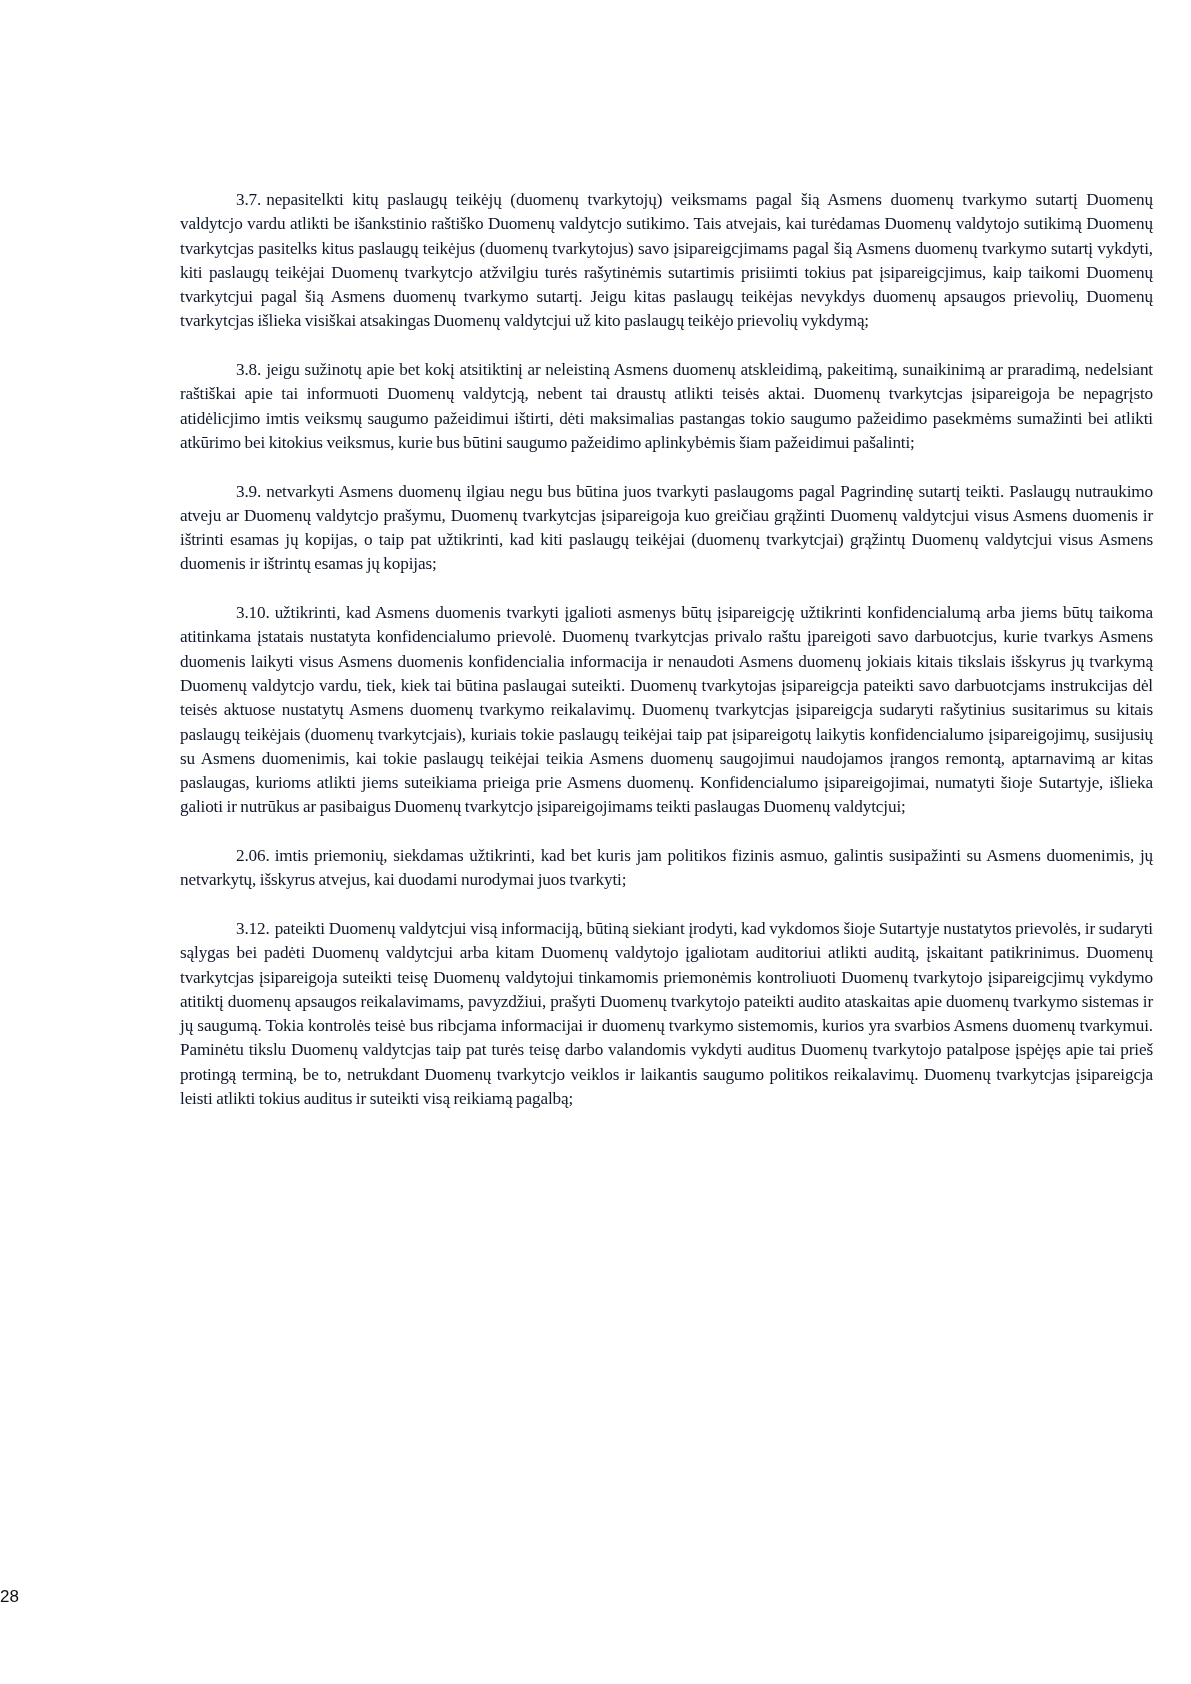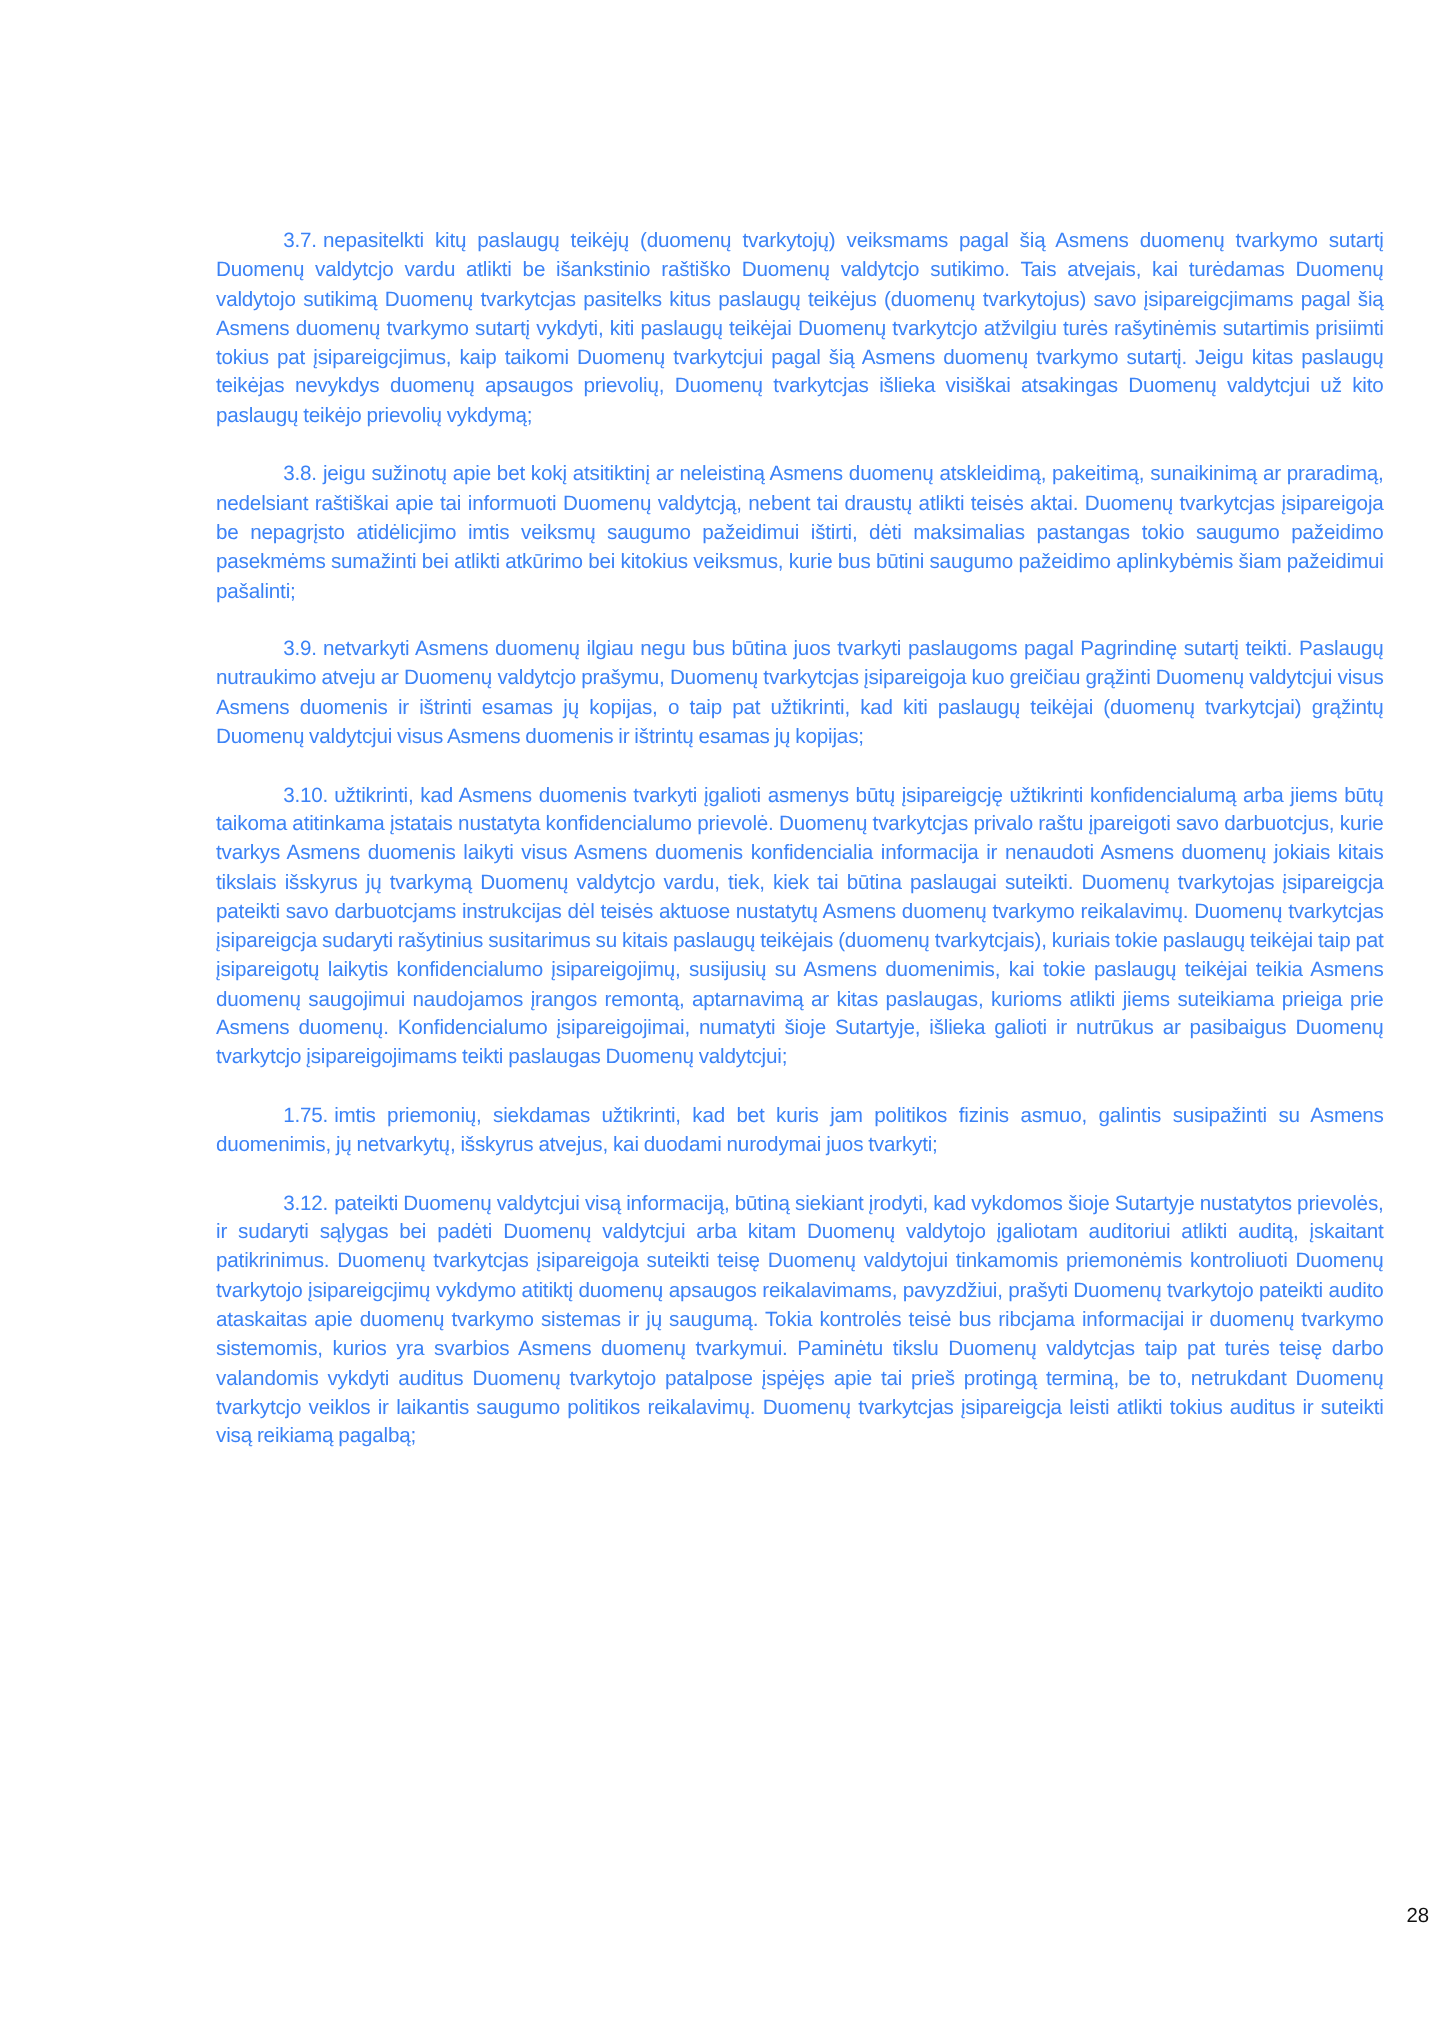--- a/index.html
+++ b/index.html
@@ -11,51 +11,51 @@
       width: 1191px;
       height: 1684px;
       position: relative;
       overflow: hidden;
     }
     .page {
       position: absolute;
       left: 180px;
       top: 188px;
       width: 973px;
-      font-family: Liberation Sans, sans-serif;
+      font-family: Liberation Serif, serif;
       font-size: 17.2px;
       line-height: 24.3px;
-      color: #3b82f6;
+      color: #0f172a;
     }
     .para {
       margin: 0 0 24.3px 0;
       text-align: justify;
       text-indent: 56px;
       letter-spacing: -0.15px;
       word-spacing: -0.5px;
     }
     .para .num {
       margin-right: 5px;
     }
     .page-number {
       position: absolute;
       left: 0;
       width: 1191px;
       top: 1587px;
-      text-align: right;
+      text-align: left;
       font-family: "Liberation Sans", sans-serif;
       font-size: 17px;
       color: #111111;
     }
   </style>
 </head>
 <body>
 
 <div class="page">
   <p class="para"><span class="num">3.7.</span><span>nepasitelkti kitų paslaugų teikėjų (duomenų tvarkytojų) veiksmams pagal šią Asmens duomenų tvarkymo sutartį Duomenų valdytcjo vardu atlikti be išankstinio raštiško Duomenų valdytcjo sutikimo. Tais atvejais, kai turėdamas Duomenų valdytojo sutikimą Duomenų tvarkytcjas pasitelks kitus paslaugų teikėjus (duomenų tvarkytojus) savo įsipareigcjimams pagal šią Asmens duomenų tvarkymo sutartį vykdyti, kiti paslaugų teikėjai Duomenų tvarkytcjo atžvilgiu turės rašytinėmis sutartimis prisiimti tokius pat įsipareigcjimus, kaip taikomi Duomenų tvarkytcjui pagal šią Asmens duomenų tvarkymo sutartį. Jeigu kitas paslaugų teikėjas nevykdys duomenų apsaugos prievolių, Duomenų tvarkytcjas išlieka visiškai atsakingas Duomenų valdytcjui už kito paslaugų teikėjo prievolių vykdymą;</span></p>
   <p class="para"><span class="num">3.8.</span><span>jeigu sužinotų apie bet kokį atsitiktinį ar neleistiną Asmens duomenų atskleidimą, pakeitimą, sunaikinimą ar praradimą, nedelsiant raštiškai apie tai informuoti Duomenų valdytcją, nebent tai draustų atlikti teisės aktai. Duomenų tvarkytcjas įsipareigoja be nepagrįsto atidėlicjimo imtis veiksmų saugumo pažeidimui ištirti, dėti maksimalias pastangas tokio saugumo pažeidimo pasekmėms sumažinti bei atlikti atkūrimo bei kitokius veiksmus, kurie bus būtini saugumo pažeidimo aplinkybėmis šiam pažeidimui pašalinti;</span></p>
   <p class="para"><span class="num">3.9.</span><span>netvarkyti Asmens duomenų ilgiau negu bus būtina juos tvarkyti paslaugoms pagal Pagrindinę sutartį teikti. Paslaugų nutraukimo atveju ar Duomenų valdytcjo prašymu, Duomenų tvarkytcjas įsipareigoja kuo greičiau grąžinti Duomenų valdytcjui visus Asmens duomenis ir ištrinti esamas jų kopijas, o taip pat užtikrinti, kad kiti paslaugų teikėjai (duomenų tvarkytcjai) grąžintų Duomenų valdytcjui visus Asmens duomenis ir ištrintų esamas jų kopijas;</span></p>
   <p class="para"><span class="num">3.10.</span><span>užtikrinti, kad Asmens duomenis tvarkyti įgalioti asmenys būtų įsipareigcję užtikrinti konfidencialumą arba jiems būtų taikoma atitinkama įstatais nustatyta konfidencialumo prievolė. Duomenų tvarkytcjas privalo raštu įpareigoti savo darbuotcjus, kurie tvarkys Asmens duomenis laikyti visus Asmens duomenis konfidencialia informacija ir nenaudoti Asmens duomenų jokiais kitais tikslais išskyrus jų tvarkymą Duomenų valdytcjo vardu, tiek, kiek tai būtina paslaugai suteikti. Duomenų tvarkytojas įsipareigcja pateikti savo darbuotcjams instrukcijas dėl teisės aktuose nustatytų Asmens duomenų tvarkymo reikalavimų. Duomenų tvarkytcjas įsipareigcja sudaryti rašytinius susitarimus su kitais paslaugų teikėjais (duomenų tvarkytcjais), kuriais tokie paslaugų teikėjai taip pat įsipareigotų laikytis konfidencialumo įsipareigojimų, susijusių su Asmens duomenimis, kai tokie paslaugų teikėjai teikia Asmens duomenų saugojimui naudojamos įrangos remontą, aptarnavimą ar kitas paslaugas, kurioms atlikti jiems suteikiama prieiga prie Asmens duomenų. Konfidencialumo įsipareigojimai, numatyti šioje Sutartyje, išlieka galioti ir nutrūkus ar pasibaigus Duomenų tvarkytcjo įsipareigojimams teikti paslaugas Duomenų valdytcjui;</span></p>
-  <p class="para"><span class="num">1.75.</span><span>imtis priemonių, siekdamas užtikrinti, kad bet kuris jam politikos fizinis asmuo, galintis susipažinti su Asmens duomenimis, jų netvarkytų, išskyrus atvejus, kai duodami nurodymai juos tvarkyti;</span></p>
+  <p class="para"><span class="num">2.06.</span><span>imtis priemonių, siekdamas užtikrinti, kad bet kuris jam politikos fizinis asmuo, galintis susipažinti su Asmens duomenimis, jų netvarkytų, išskyrus atvejus, kai duodami nurodymai juos tvarkyti;</span></p>
   <p class="para"><span class="num">3.12.</span><span>pateikti Duomenų valdytcjui visą informaciją, būtiną siekiant įrodyti, kad vykdomos šioje Sutartyje nustatytos prievolės, ir sudaryti sąlygas bei padėti Duomenų valdytcjui arba kitam Duomenų valdytojo įgaliotam auditoriui atlikti auditą, įskaitant patikrinimus. Duomenų tvarkytcjas įsipareigoja suteikti teisę Duomenų valdytojui tinkamomis priemonėmis kontroliuoti Duomenų tvarkytojo įsipareigcjimų vykdymo atitiktį duomenų apsaugos reikalavimams, pavyzdžiui, prašyti Duomenų tvarkytojo pateikti audito ataskaitas apie duomenų tvarkymo sistemas ir jų saugumą. Tokia kontrolės teisė bus ribcjama informacijai ir duomenų tvarkymo sistemomis, kurios yra svarbios Asmens duomenų tvarkymui. Paminėtu tikslu Duomenų valdytcjas taip pat turės teisę darbo valandomis vykdyti auditus Duomenų tvarkytojo patalpose įspėjęs apie tai prieš protingą terminą, be to, netrukdant Duomenų tvarkytcjo veiklos ir laikantis saugumo politikos reikalavimų. Duomenų tvarkytcjas įsipareigcja leisti atlikti tokius auditus ir suteikti visą reikiamą pagalbą;</span></p>
 </div>
 
 <div class="page-number">28</div>
 
 </body></html>

